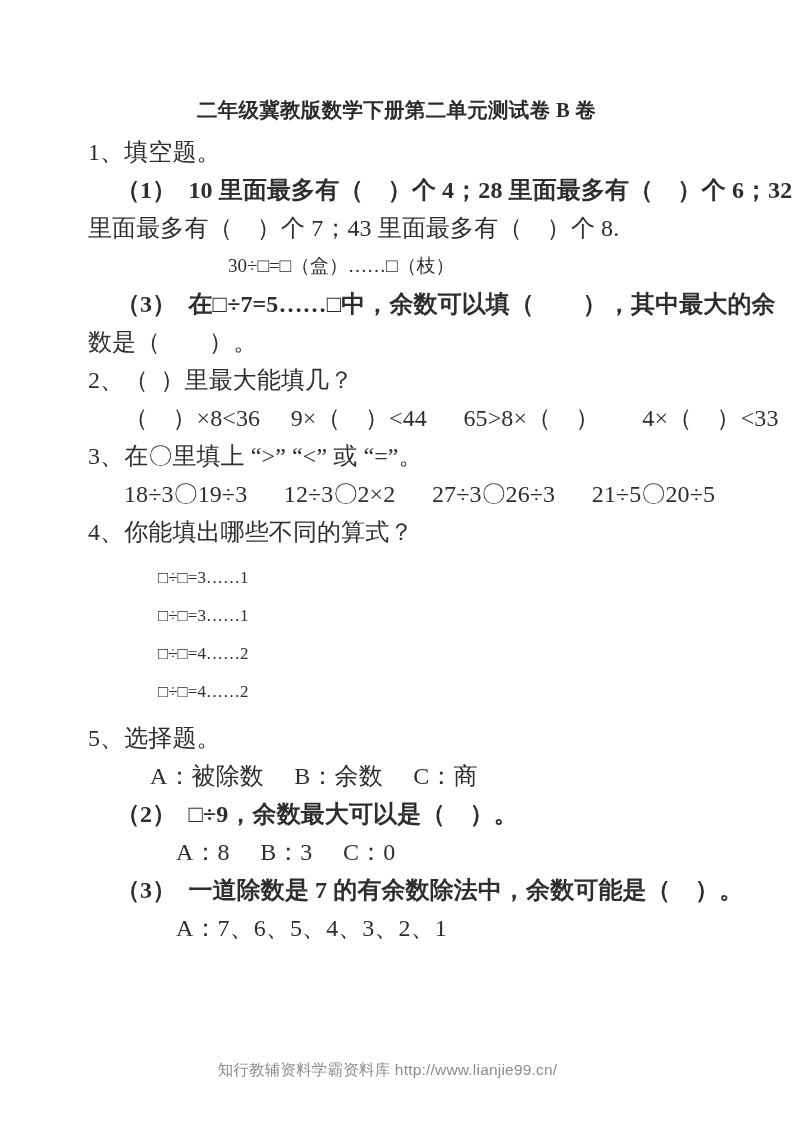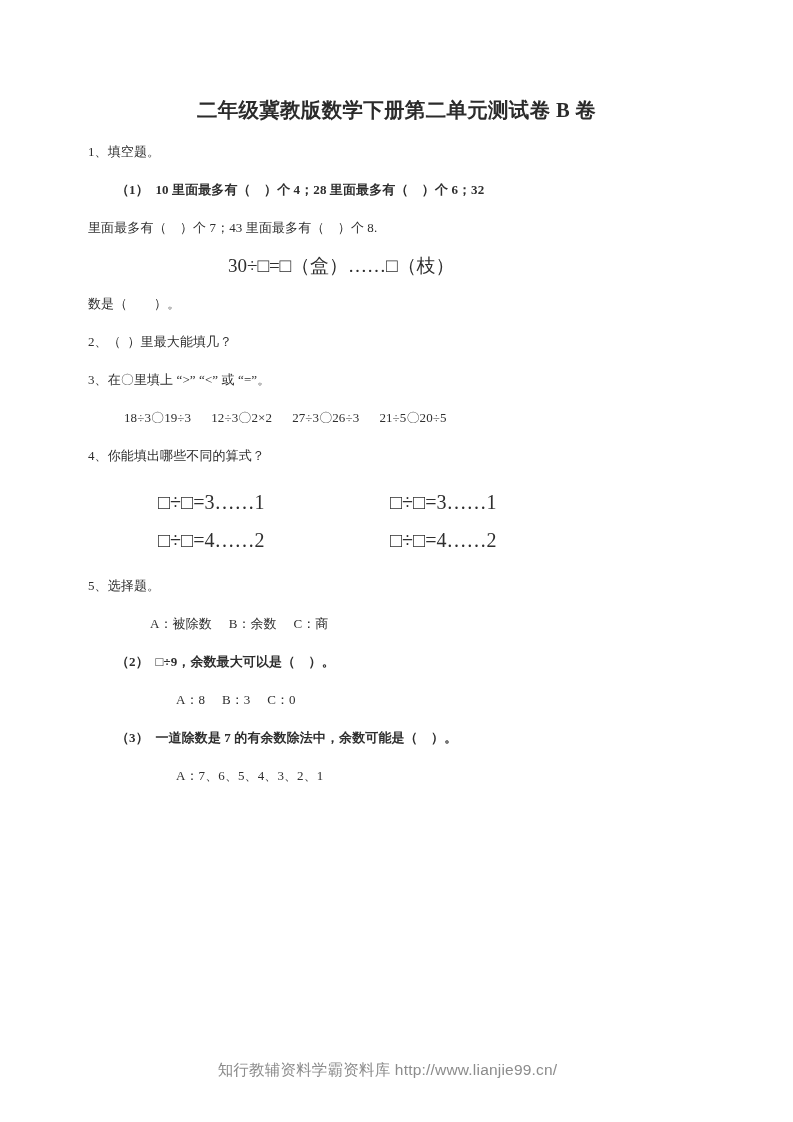--- a/index.html
+++ b/index.html
@@ -28,45 +28,46 @@
     text-align: center;
     font-size: 20.5px;
     font-weight: bold;
     letter-spacing: 0.3px;
     margin: 0;
     padding-top: 100px;
     line-height: 1.0;
     color: #2b2b2b;
   }
   .line {
-    font-size: 13px;
+    font-size: 24px;
     line-height: 38px;
     white-space: pre;
     color: #2e2e2e;
     letter-spacing: 0.1px;
   }
   .q-head {
     margin-left: 0;
   }
   .indent-1 { padding-left: 28px; font-weight: bold; }
   .indent-2 { padding-left: 36px; }
   .indent-opt { padding-left: 62px; }
   .indent-opt2 { padding-left: 88px; }
   .center-math {
     font-size: 19px;
     line-height: 38px;
     padding-left: 140px;
     white-space: pre;
   }
   .eqgrid {
     display: flex;
-    font-size: 20px;
+    font-size: 17px;
     line-height: 38px;
     padding-left: 70px;
     white-space: pre;
+    flex-direction: column;
   }
   .eqgrid > span:first-child { width: 232px; display: inline-block; }
   .spacer-sm { height: 12px; }
   .gap-top-2 { margin-top: 8px; }
   .footer {
     position: absolute;
     left: 0;
     top: 1060px;
     width: 775px;
     text-align: center;
@@ -82,23 +83,25 @@
 <div class="page">
 
   <h1 class="doc-title">二年级冀教版数学下册第二单元测试卷 B 卷</h1>
 
   <div class="spacer-sm"></div>
 
   <div class="line q-head">1、填空题。</div>
   <div class="line indent-1">（1）  10 里面最多有（    ）个 4；28 里面最多有（    ）个 6；32</div>
   <div class="line">里面最多有（    ）个 7；43 里面最多有（    ）个 8.</div>
   <div class="center-math">30÷□=□（盒）……□（枝）</div>
+  <div class="line indent-1">（3）  在□÷7=5……□中，余数可以填（        ），其中最大的余</div>
   <div class="line">数是（        ）。</div>
 
   <div class="line q-head">2、（  ）里最大能填几？</div>
+  <div class="line indent-2">（    ）×8&lt;36     9×（    ）&lt;44      65&gt;8×（    ）       4×（    ）&lt;33</div>
 
   <div class="line q-head">3、在〇里填上 “&gt;” “&lt;” 或 “=”。</div>
   <div class="line indent-2">18÷3〇19÷3      12÷3〇2×2      27÷3〇26÷3      21÷5〇20÷5</div>
 
   <div class="line q-head">4、你能填出哪些不同的算式？</div>
   <div class="eqgrid gap-top-2">
     <span>□÷□=3……1</span>
     <span>□÷□=3……1</span>
   </div>
   <div class="eqgrid">

